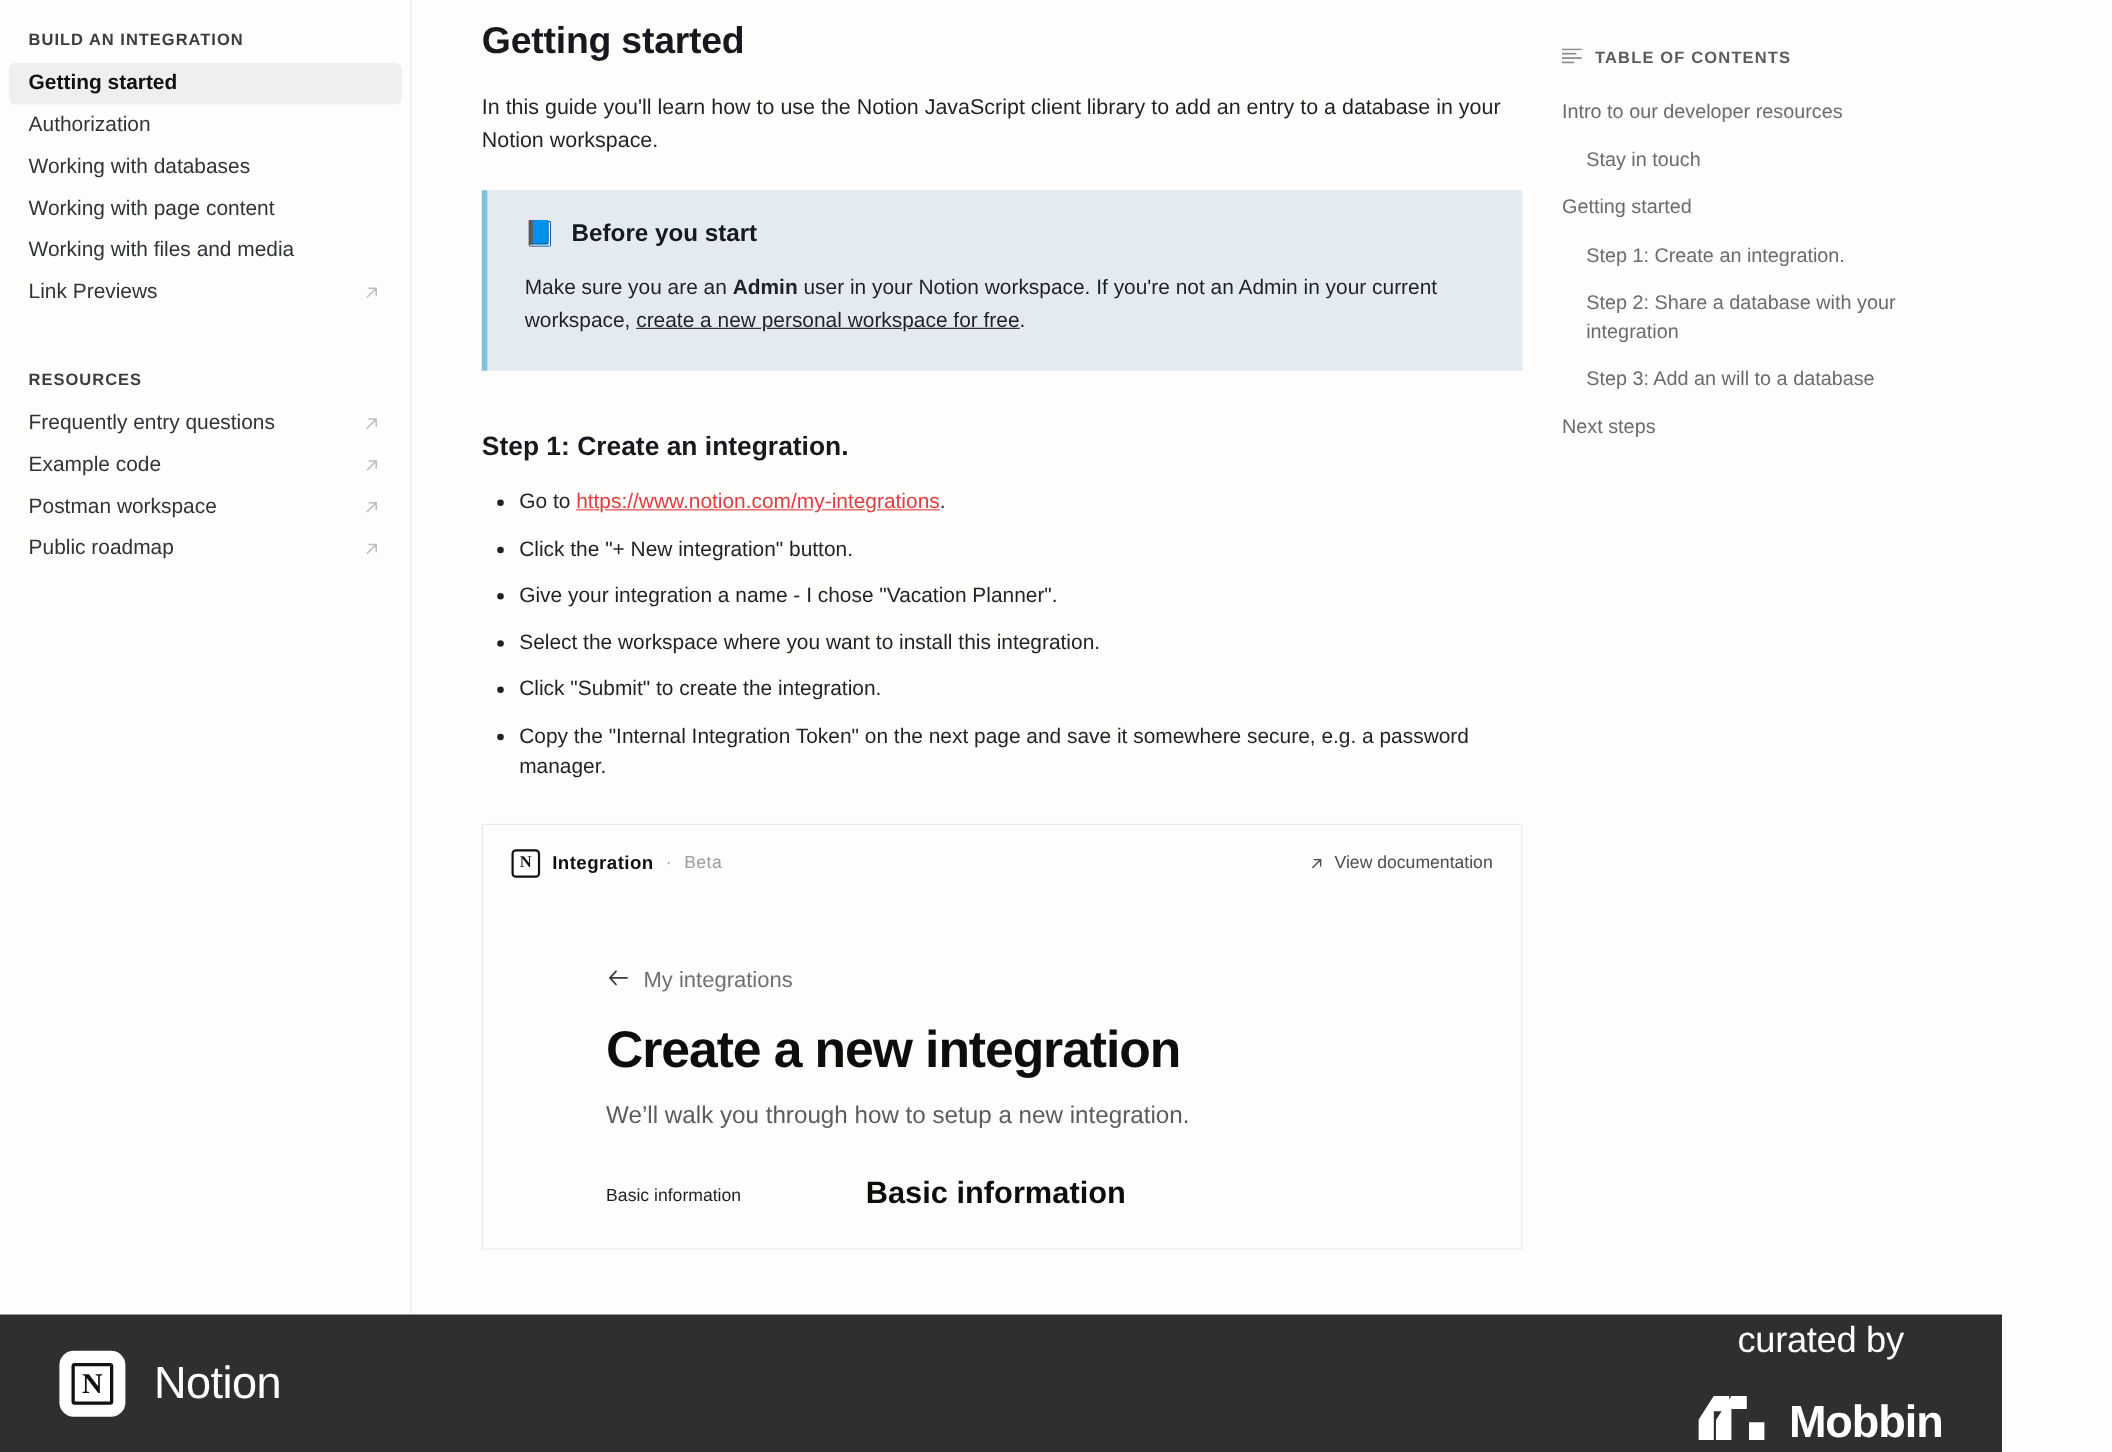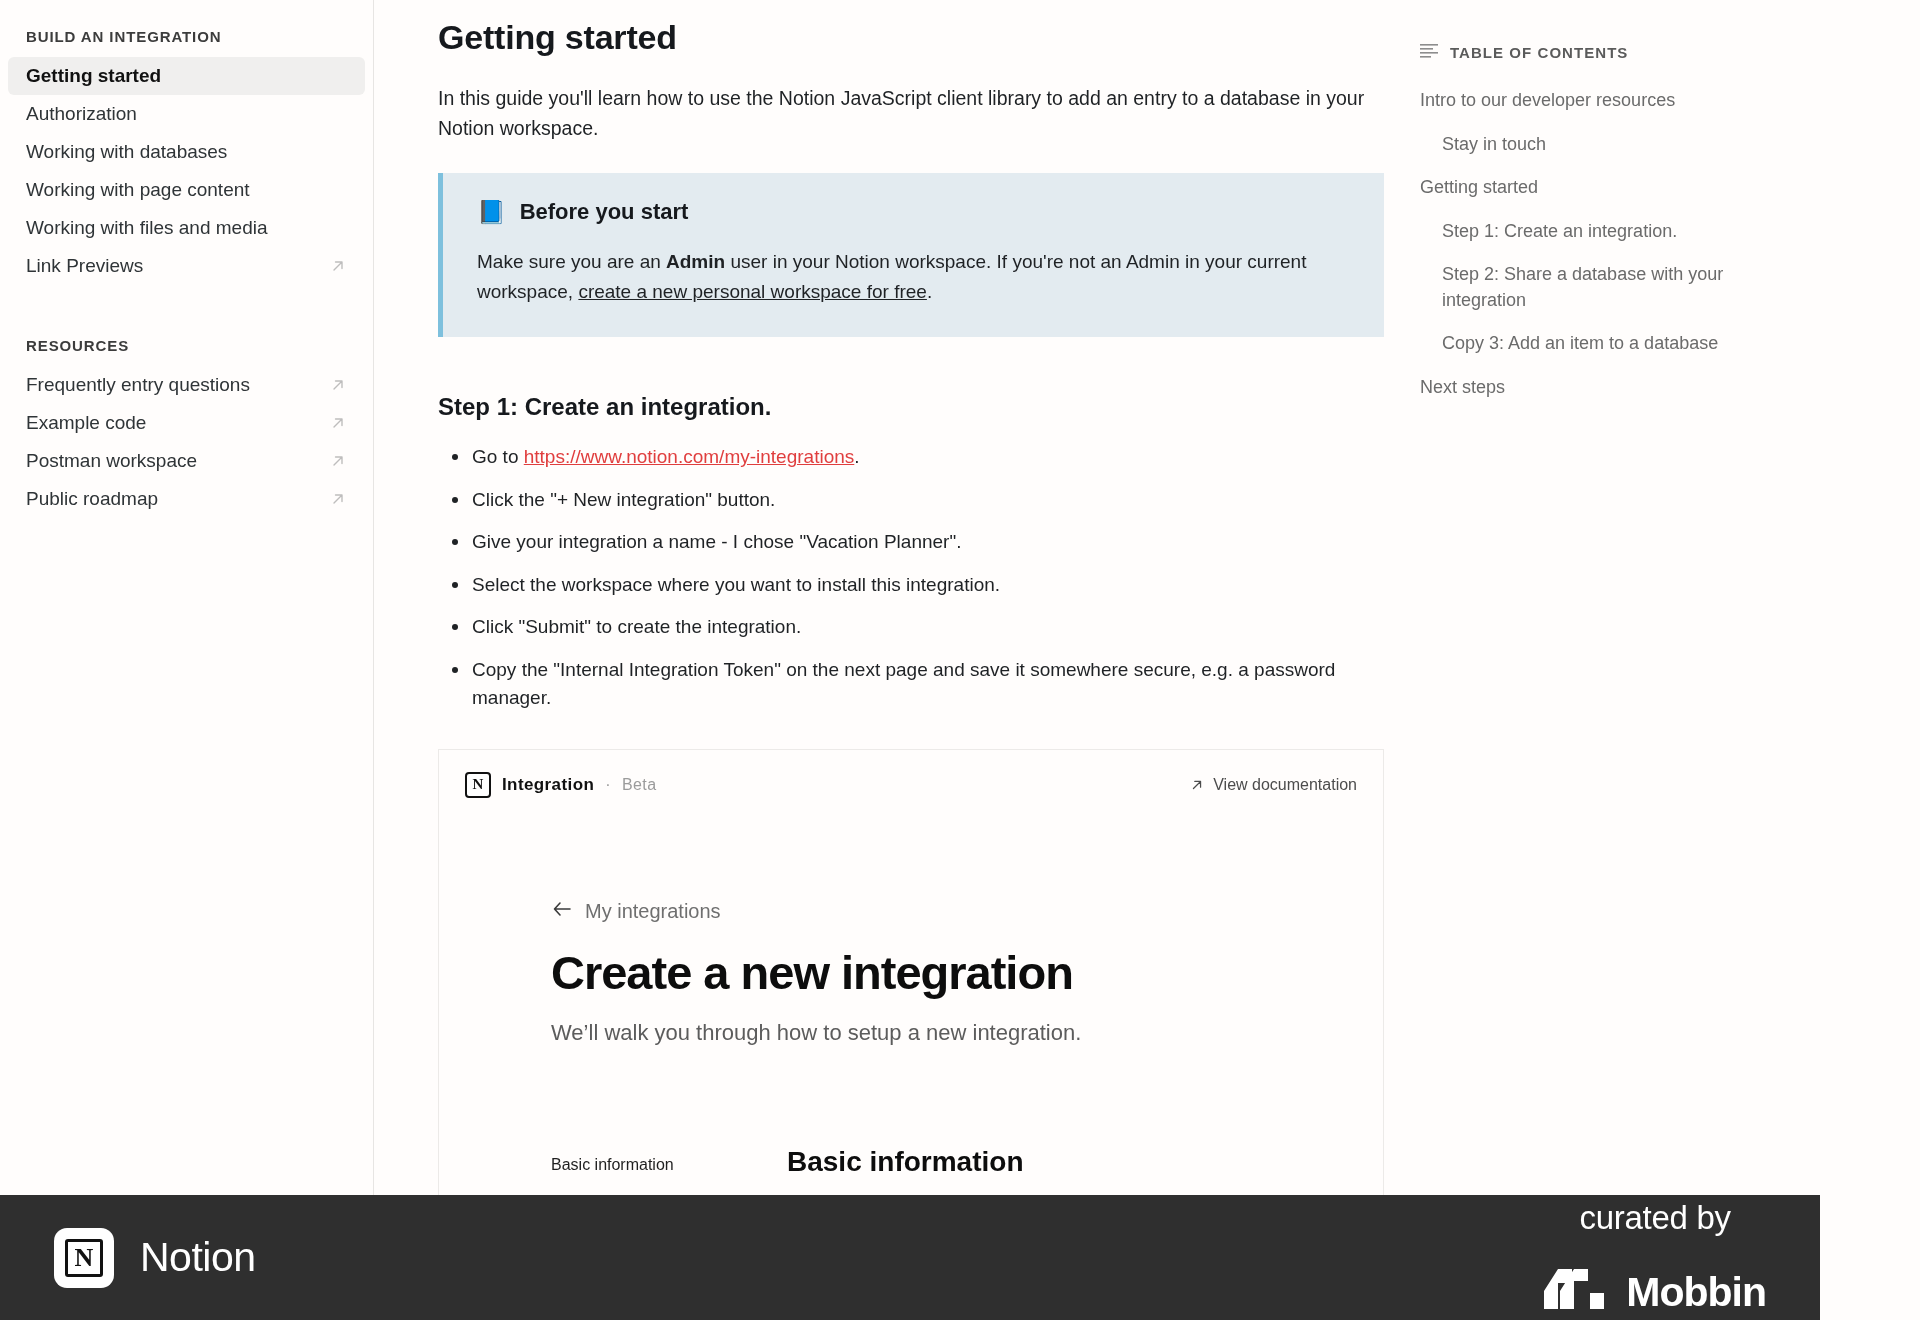--- a/index.html
+++ b/index.html
@@ -211,35 +211,34 @@
     padding: 66px 0 0 0;
   }
   .shot-back {
     display: flex;
     align-items: center;
     gap: 12px;
     font-size: 20px;
     color: #6f6f6f;
     padding-left: 112px;
     margin-bottom: 22px;
-    margin-top: 20px;
   }
   .shot-h1 {
     font-size: 47px;
     font-weight: 700;
     color: #0d0d0d;
     letter-spacing: -1px;
     padding-left: 112px;
     margin-bottom: 20px;
   }
   .shot-sub {
     font-size: 22px;
     color: #5c5c5c;
     padding-left: 112px;
-    margin-bottom: 100px;
+    margin-bottom: 42px;
   }
   .shot-cols {
     display: flex;
     padding-left: 112px;
   }
   .shot-col-left {
     flex: 0 0 236px;
     font-size: 16px;
     color: #1f1f1f;
     padding-top: 10px;
@@ -493,21 +492,21 @@
           </svg>
         </span>
         <span class="toc-head-label">TABLE OF CONTENTS</span>
       </div>
       <ul class="toc-list">
         <li class="toc-item">Intro to our developer resources</li>
         <li class="toc-item sub">Stay in touch</li>
         <li class="toc-item">Getting started</li>
         <li class="toc-item sub">Step 1: Create an integration.</li>
         <li class="toc-item sub">Step 2: Share a database with your integration</li>
-        <li class="toc-item sub">Copy 3: Add an item to a database</li>
+        <li class="toc-item sub">Step 3: Add an will to a database</li>
         <li class="toc-item">Next steps</li>
       </ul>
     </aside>
   </div>
 
   <div class="footer">
     <div class="footer-left">
       <div class="notion-logo-box">
         <div class="notion-logo-inner">N</div>
       </div>

